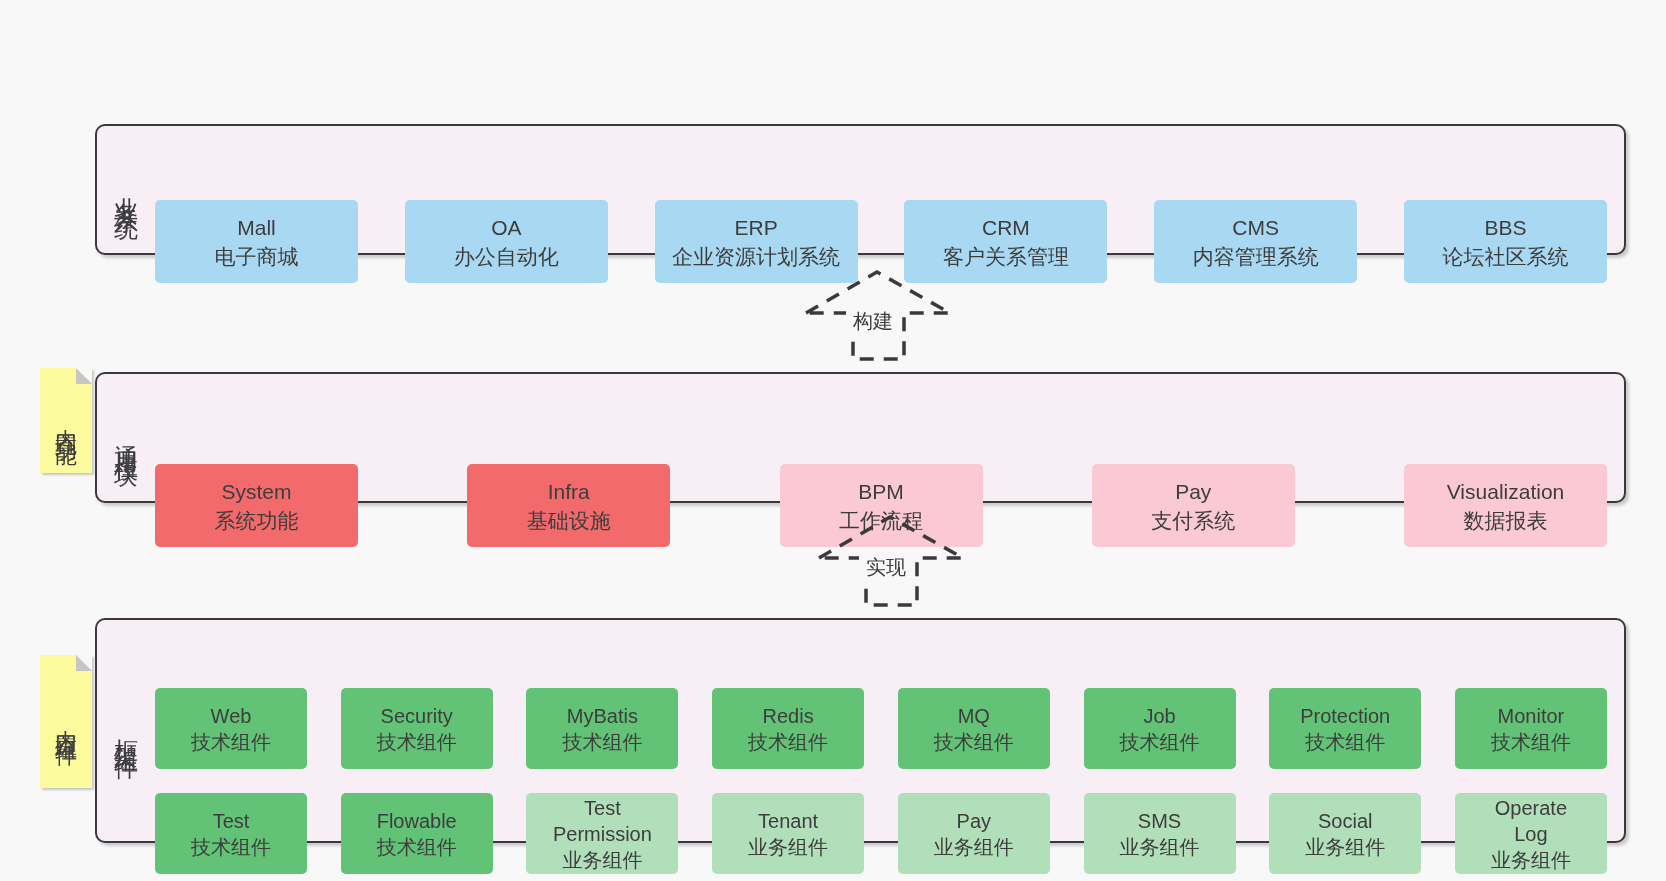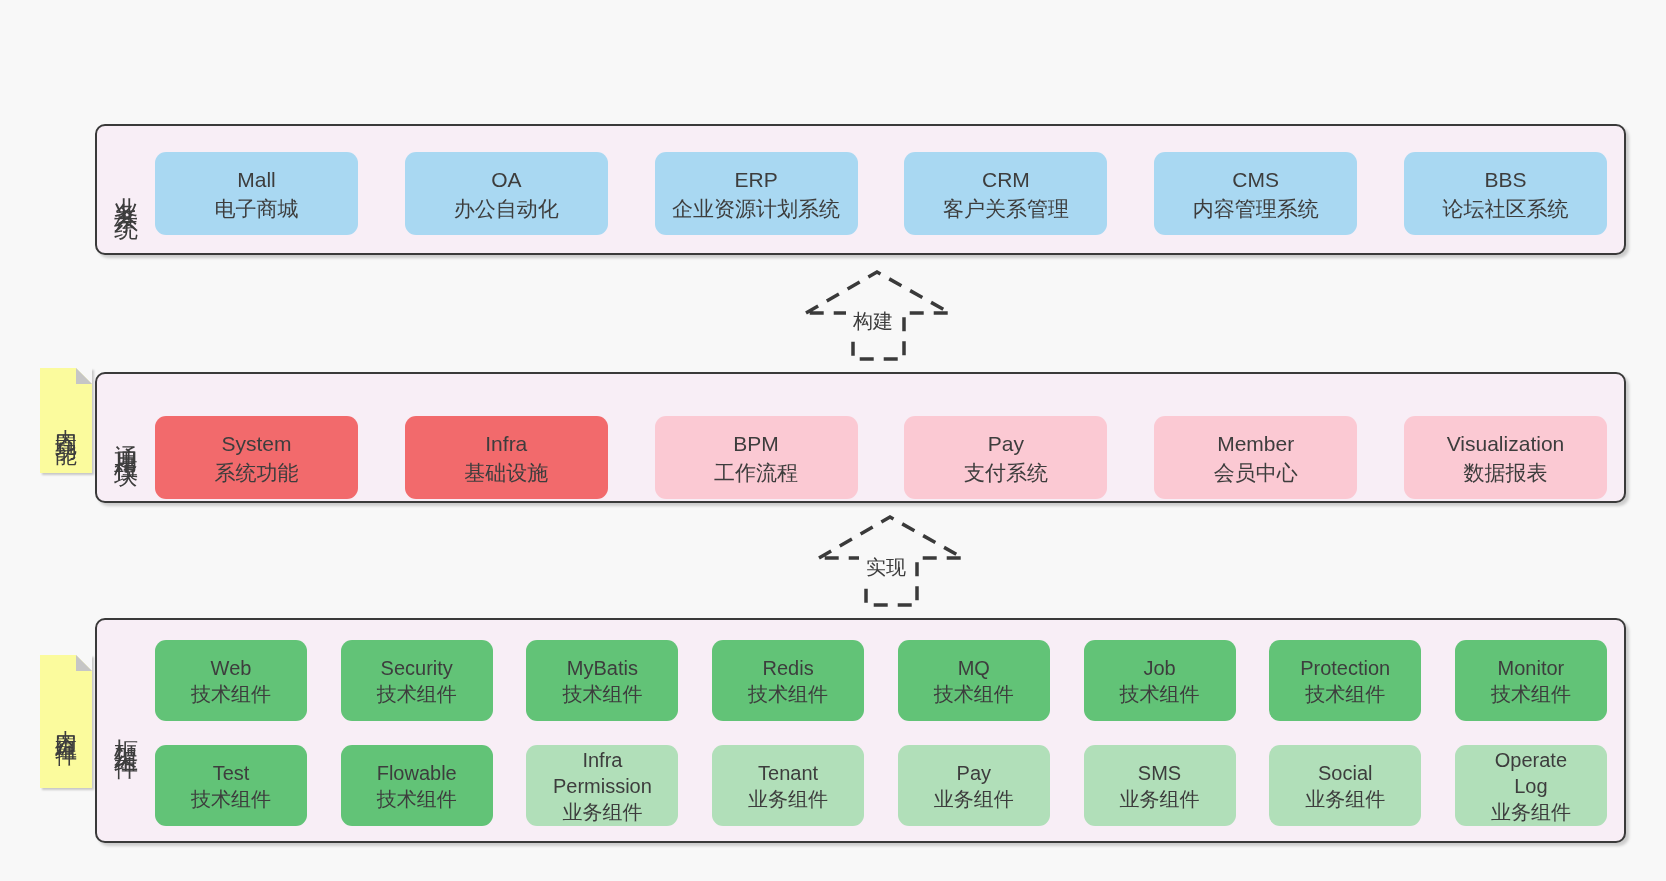--- a/index.html
+++ b/index.html
@@ -27,23 +27,24 @@
   
   .boxes{
     position:absolute;left:58px;right:17px;
     display:flex;justify-content:space-between;
   }
   #layer-business .boxes{top:26px;}
   #layer-modules .boxes{top:42px;}
   #layer-components .row1{top:20px;}
   #layer-components .row2{top:125px;}
   .box{
-    box-sizing:border-box;border-radius:11px;
+    box-sizing:border-box;border-radius:5px;
     display:flex;flex-direction:column;justify-content:center;
     text-align:center;
+    margin-top:48px;
   }
   .wide{width:203px;height:83px;padding:0 4px;}
   .wide .t,.wide .s{font-size:21px;line-height:29px;}
   .narrow{width:152px;height:81px;padding:0 22px;}
   .narrow .t,.narrow .s{font-size:20px;line-height:26px;}
   .blue{background:#a9d8f2;}
   .red{background:#f26a6c;}
   .pink{background:#fbc9d3;}
   .green{background:#62c377;}
   .lightgreen{background:#b1dfb9;}
@@ -145,24 +146,20 @@
     </div>
     <div class="box wide pink">
       <span class="t">BPM</span>
       <span class="s">工作流程</span>
     </div>
     <div class="box wide pink">
       <span class="t">Pay</span>
       <span class="s">支付系统</span>
     </div>
     <div class="box wide pink">
-      <span class="t">Member</span>
-      <span class="s">会员中心</span>
-    </div>
-    <div class="box wide pink">
       <span class="t">Visualization</span>
       <span class="s">数据报表</span>
     </div>
   </div>
 </div>
 
 <svg class="arrow-svg" id="arrow-implement" width="180" height="110">
   <path class="arrow-path" d="M16,55 L87,14 L160,55 L114,55 L114,102 L63,102 L63,55 Z"></path>
 </svg>
 <div class="arrow-label" id="label-implement">实现</div>
@@ -206,21 +203,21 @@
   <div class="boxes row2">
     <div class="box narrow green">
       <span class="t">Test</span>
       <span class="s">技术组件</span>
     </div>
     <div class="box narrow green">
       <span class="t">Flowable</span>
       <span class="s">技术组件</span>
     </div>
     <div class="box narrow lightgreen">
-      <span class="t">Infra Permission</span>
+      <span class="t">Test Permission</span>
       <span class="s">业务组件</span>
     </div>
     <div class="box narrow lightgreen">
       <span class="t">Tenant</span>
       <span class="s">业务组件</span>
     </div>
     <div class="box narrow lightgreen">
       <span class="t">Pay</span>
       <span class="s">业务组件</span>
     </div>

